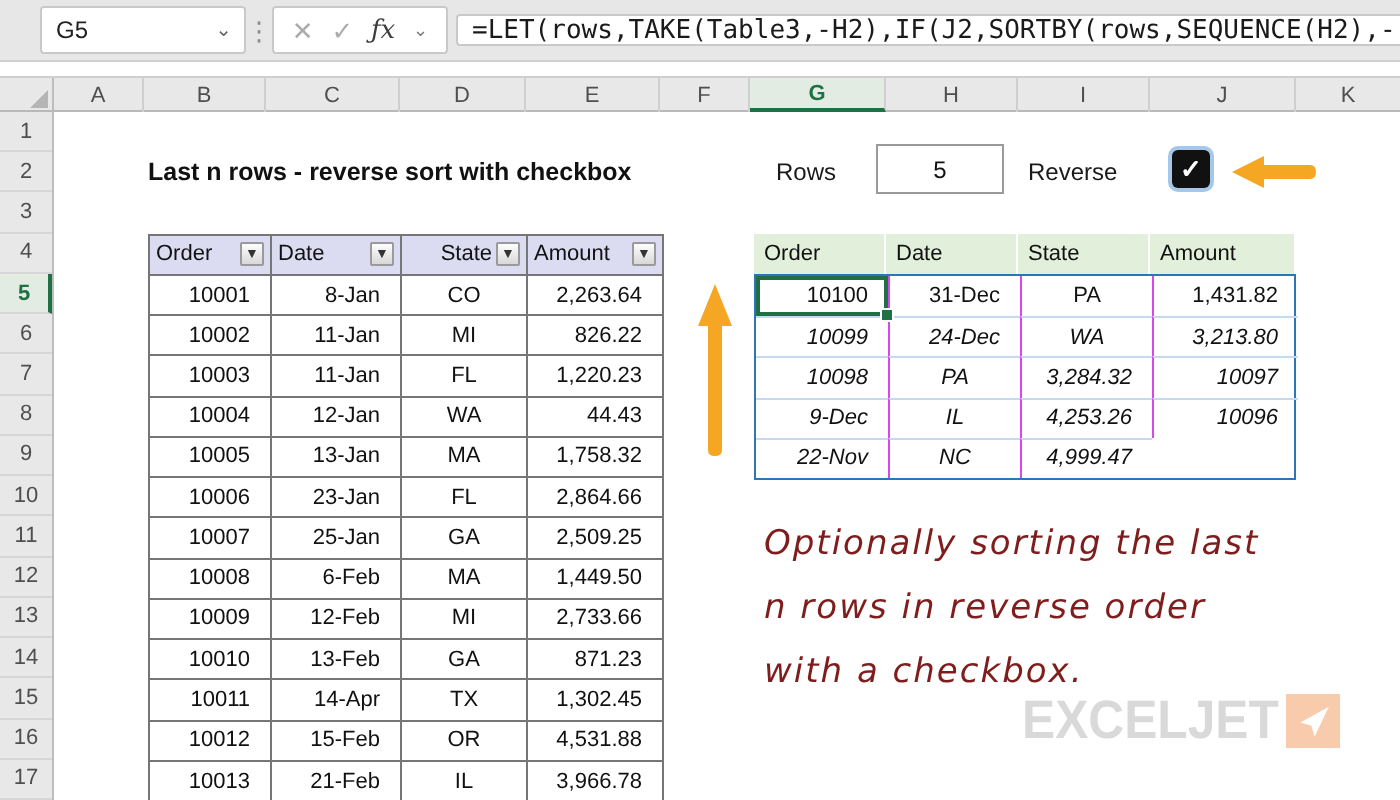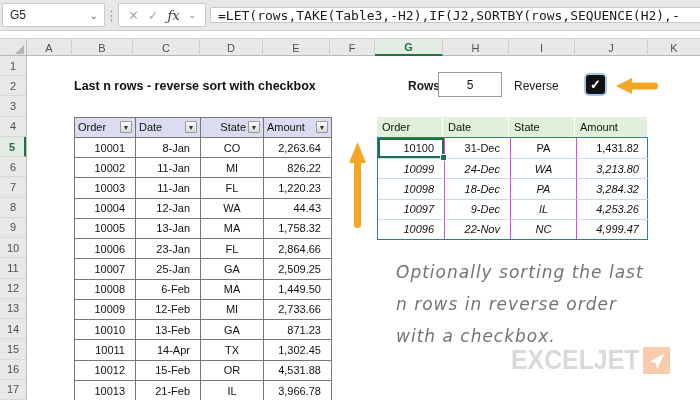--- a/index.html
+++ b/index.html
@@ -2,21 +2,21 @@
 <html><head>
 <meta charset="utf-8">
 <style>
   * { margin:0; padding:0; box-sizing:border-box; }
   body { background:#fff; font-family:"Liberation Sans", sans-serif; }
   .screen { position:relative; width:700px; height:400px; background:#fff; overflow:hidden; }
 
   
   .fbar { position:absolute; left:0; top:0; width:700px; height:31px; background:#e7e7e7;
           display:flex; align-items:center; border-bottom:1px solid #d0d0d0; }
-  .namebox { margin-left:2px; width:103px; height:24px; background:#fff; border:1px solid #c9c9c9;
+  .namebox { margin-left:20px; width:103px; height:24px; background:#fff; border:1px solid #c9c9c9;
              border-radius:2px; display:flex; align-items:center; font-size:12px; color:#222; }
   .namebox .nm { flex:1; padding-left:7px; }
   .namebox .chev { padding-right:6px; color:#666; font-size:10px; }
   .fdots { width:13px; text-align:center; color:#8a8a8a; font-size:13px; }
   .fxbox { width:88px; height:24px; background:#fff; border:1px solid #c9c9c9; border-radius:2px;
            display:flex; align-items:center; justify-content:space-evenly; }
   .fxbox .ic-x, .fxbox .ic-ck { color:#ababab; font-size:13px; }
   .fxbox .ic-fx { color:#3d3d3d; font-style:italic; font-size:13px; font-family:"DejaVu Serif", serif; }
   .fxbox .ic-cv { color:#777; font-size:9px; }
   .ffield { flex:1; height:16px; margin:0 0 0 4px; background:#fff; border:1px solid #c9c9c9;
@@ -81,22 +81,22 @@
   .res-data > div { font-size:11px; color:#111; display:flex; align-items:center; overflow:visible; }
   .res-data > div:nth-child(n+5) { border-top:1px solid #c5d9f1;font-style:italic; }
   .res-data > div:not(:nth-child(4n+1)) { border-left:1px solid #d946ef; }
   .res-data .active-cell { position:relative; box-shadow:inset 0 0 0 2px #1e7145; }
   .res-data .active-cell::after { content:""; position:absolute; right:-3px; bottom:-3px;
               width:5px; height:5px; background:#1e7145; border:1px solid #fff; }
 
   
   .arrow-up { position:absolute; left:348px; top:141px; }
   .arrow-left { position:absolute; left:615px; top:77px; }
-  .note { position:absolute; left:396px; top:256px; font-size:17px; font-style:italic;
-          color:#737373; line-height:32px; letter-spacing:1px;
+  .note { position:absolute; left:382px; top:256px; font-size:17px; font-style:italic;
+          color:#7f1d1d; line-height:32px; letter-spacing:1px;
           font-family:"DejaVu Sans", sans-serif; }
   .logo { position:absolute; left:511px; top:345px; display:flex; align-items:center; }
   .logo .ltxt { font-size:27px; font-weight:bold; color:#d9d9d9; letter-spacing:0;
                 transform:scaleX(.92); transform-origin:left; }
   .logo .lsq { width:27px; height:27px; background:#f8cbad; margin-left:-8px;
                display:flex; align-items:center; justify-content:center; }
 </style>
 </head>
 <body>
 
@@ -149,21 +149,21 @@
       <div class="rc">12</div>
       <div class="rc">13</div>
       <div class="rc">14</div>
       <div class="rc">15</div>
       <div class="rc">16</div>
       <div class="rc">17</div>
     </div>
 
   <div class="title">Last n rows - reverse sort with checkbox</div>
 
-  <div class="lbl" style="left:408px;top:79px;font-weight:bold;">Rows</div>
+  <div class="lbl" style="left:388px;top:79px;">Rows</div>
   <div class="rows-input">5</div>
   <div class="lbl" style="left:514px;top:79px;text-align:right;">Reverse</div>
   <div class="checkbox">✓</div>
 
   <svg class="arrow-left" width="44" height="18" viewBox="0 0 44 18">
     <path d="M1 9 L17 1 L17 5.5 L40 5.5 Q43 5.5 43 9 Q43 12.5 40 12.5 L17 12.5 L17 17 Z" fill="#f5a623"></path>
   </svg>
 
   <div class="xl src-table">
     <div class="hdr">
@@ -249,21 +249,20 @@
   <div class="xl res-data">
       <div class="cell col0 active-cell">10100</div>
       <div class="cell col1">31-Dec</div>
       <div class="cell col2">PA</div>
       <div class="cell col3">1,431.82</div>
       <div class="cell col0">10099</div>
       <div class="cell col1">24-Dec</div>
       <div class="cell col2">WA</div>
       <div class="cell col3">3,213.80</div>
       <div class="cell col0">10098</div>
-      <div class="cell col1">18-Dec</div>
       <div class="cell col2">PA</div>
       <div class="cell col3">3,284.32</div>
       <div class="cell col0">10097</div>
       <div class="cell col1">9-Dec</div>
       <div class="cell col2">IL</div>
       <div class="cell col3">4,253.26</div>
       <div class="cell col0">10096</div>
       <div class="cell col1">22-Nov</div>
       <div class="cell col2">NC</div>
       <div class="cell col3">4,999.47</div>

